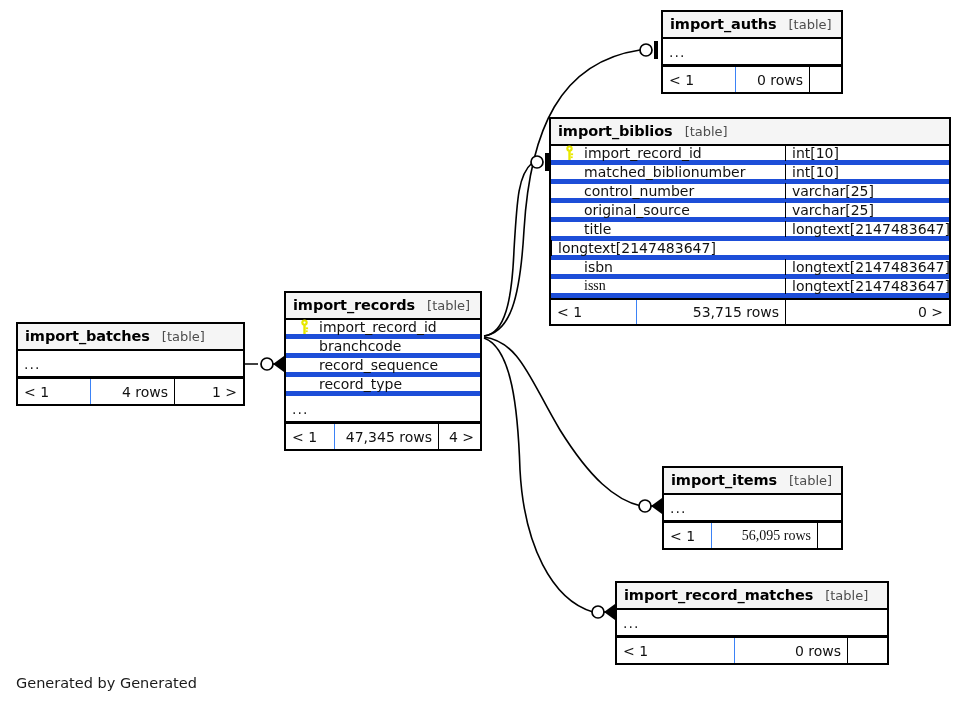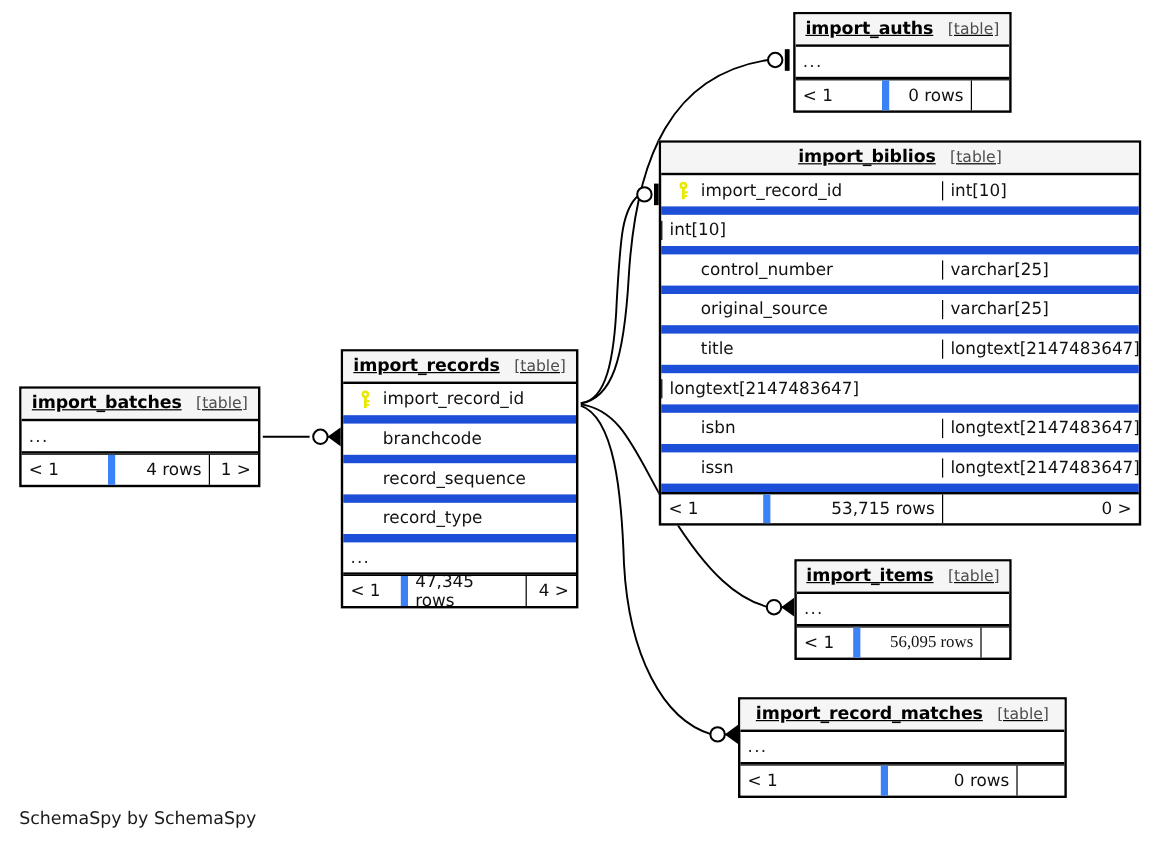--- a/index.html
+++ b/index.html
@@ -26,46 +26,45 @@
   .table-box {
     position: absolute;
     box-sizing: border-box;
     border: 2px solid #000000;
     background: #ffffff;
     z-index: 5;
   }
   .tbl-title {
     display: flex;
     align-items: center;
-    justify-content: center;
+    justify-content: flex-start;
     box-sizing: border-box;
     background: #f5f5f5;
     border-bottom: 2px solid #000000;
     padding: 2px 7px 3px 7px;
     height: 27px;
     white-space: nowrap;
-    text-decoration: underline;
   }
   .tbl-title .tname {
     font-weight: bold;
     font-size: 14.5px;
     color: #000000;
     letter-spacing: -0.1px;
   }
   .tbl-title .ttag {
     font-size: 13px;
     color: #4d4d4d;
     padding-left: 12px;
   }
   .col-row {
     display: flex;
     align-items: center;
     box-sizing: border-box;
-    height: 33px;
-    border-bottom: 7px solid #1d4ed8;
+    height: 19px;
+    border-bottom: 5px solid #1d4ed8;
     font-size: 14px;
     color: #111111;
     white-space: nowrap;
   }
   .col-row:last-child { border-bottom: none; }
   .col-name {
     display: flex;
     align-items: center;
     box-sizing: border-box;
     padding-left: 7px;
@@ -106,21 +105,21 @@
     border-top: 1px solid #000000;
   }
   .foot-cell {
     box-sizing: border-box;
     display: flex;
     align-items: center;
     padding: 0 6px;
     overflow: hidden;
   }
   .foot-left   { justify-content: flex-start; }
-  .foot-center { justify-content: flex-end; border-left: 6px solid #3b82f6; }
+  .foot-center { justify-content: flex-end; border-left: 1px solid #3b82f6; }
   .foot-right  { justify-content: flex-end; border-left: 1px solid #000000; }
   .sep-above { border-top: 2px solid #000000; }
   .credit {
     position: absolute;
     font-size: 14.5px;
     color: #1a1a1a;
     white-space: nowrap;
   }
   .keyicon { display:block; }
 </style>
@@ -192,20 +191,24 @@
                 <rect x="4.3" y="5.6" width="2.4" height="9.4" fill="#e8e800"></rect>
                 <rect x="6.7" y="8.4" width="2.4" height="1.8" fill="#e8e800"></rect>
                 <rect x="6.7" y="11.4" width="2.0" height="1.7" fill="#e8e800"></rect>
               </svg>
             </span>
             <span style="padding-left: 4px;">import_record_id</span>
           </div>
           <div class="col-type">int[10]</div>
         </div>
         <div class="col-row">
+          <div class="col-name" style="flex: 0 0 234px; width: 234px;">
+            <span class="keyslot"></span>
+            <span style="padding-left: 4px;">matched_biblionumber</span>
+          </div>
           <div class="col-type">int[10]</div>
         </div>
         <div class="col-row">
           <div class="col-name" style="flex: 0 0 234px; width: 234px;">
             <span class="keyslot"></span>
             <span style="padding-left: 4px;">control_number</span>
           </div>
           <div class="col-type">varchar[25]</div>
         </div>
         <div class="col-row">
@@ -226,21 +229,21 @@
           <div class="col-type">longtext[2147483647]</div>
         </div>
         <div class="col-row">
           <div class="col-name" style="flex: 0 0 234px; width: 234px;">
             <span class="keyslot"></span>
             <span style="padding-left: 4px;">isbn</span>
           </div>
           <div class="col-type">longtext[2147483647]</div>
         </div>
         <div class="col-row">
-          <div class="col-name" style="flex: 0 0 234px; width: 234px;">
+          <div class="col-name" style="flex: 0 0 234px; width: 234px; font-family: Liberation Serif, serif;">
             <span class="keyslot"></span>
             <span style="padding-left: 4px;">issn</span>
           </div>
           <div class="col-type">longtext[2147483647]</div>
         </div>
         <div class="foot-row sep-above">
           <div class="foot-cell foot-left" style="flex: 0 0 85px;">&lt; 1</div>
           <div class="foot-cell foot-center" style="flex: 0 0 149px; text-align: right;">53,715 rows</div>
           <div class="foot-cell foot-right" style="flex: 1 1 auto;">0 &gt;</div>
         </div>
@@ -282,21 +285,21 @@
             <span style="padding-left: 4px;">record_type</span>
           </div>
         </div>
         <div class="ellipsis-row">...</div>
         <div class="foot-row">
           <div class="foot-cell foot-left" style="flex: 0 0 48px;">&lt; 1</div>
           <div class="foot-cell foot-center" style="flex: 0 0 104px;">47,345 rows</div>
           <div class="foot-cell foot-right" style="flex: 1 1 auto;">4 &gt;</div>
         </div>
       </div>
-      <div class="table-box" style="left: 16px; top: 322px; width: 201px;">
+      <div class="table-box" style="left: 16px; top: 322px; width: 229px;">
         <div class="tbl-title">
           <span class="tname">import_batches</span>
           <span class="ttag">[table]</span>
         </div>
         <div class="ellipsis-row">...</div>
         <div class="foot-row">
           <div class="foot-cell foot-left" style="flex: 0 0 72px;">&lt; 1</div>
           <div class="foot-cell foot-center" style="flex: 0 0 84px;">4 rows</div>
           <div class="foot-cell foot-right" style="flex: 1 1 auto;">1 &gt;</div>
         </div>
@@ -320,14 +323,14 @@
         </div>
         <div class="ellipsis-row">...</div>
         <div class="foot-row">
           <div class="foot-cell foot-left" style="flex: 0 0 117px;">&lt; 1</div>
           <div class="foot-cell foot-center" style="flex: 0 0 113px;">0 rows</div>
           <div class="foot-cell foot-right" style="flex: 1 1 auto;"></div>
         </div>
       </div>
     </div>
 
-  <div class="credit" style="left:16px; top:675px;">SchemaSpy by SchemaSpy</div>
+  <div class="credit" style="left:16px; top:675px;">Generated by Generated</div>
 </div>
 
 </body></html>

